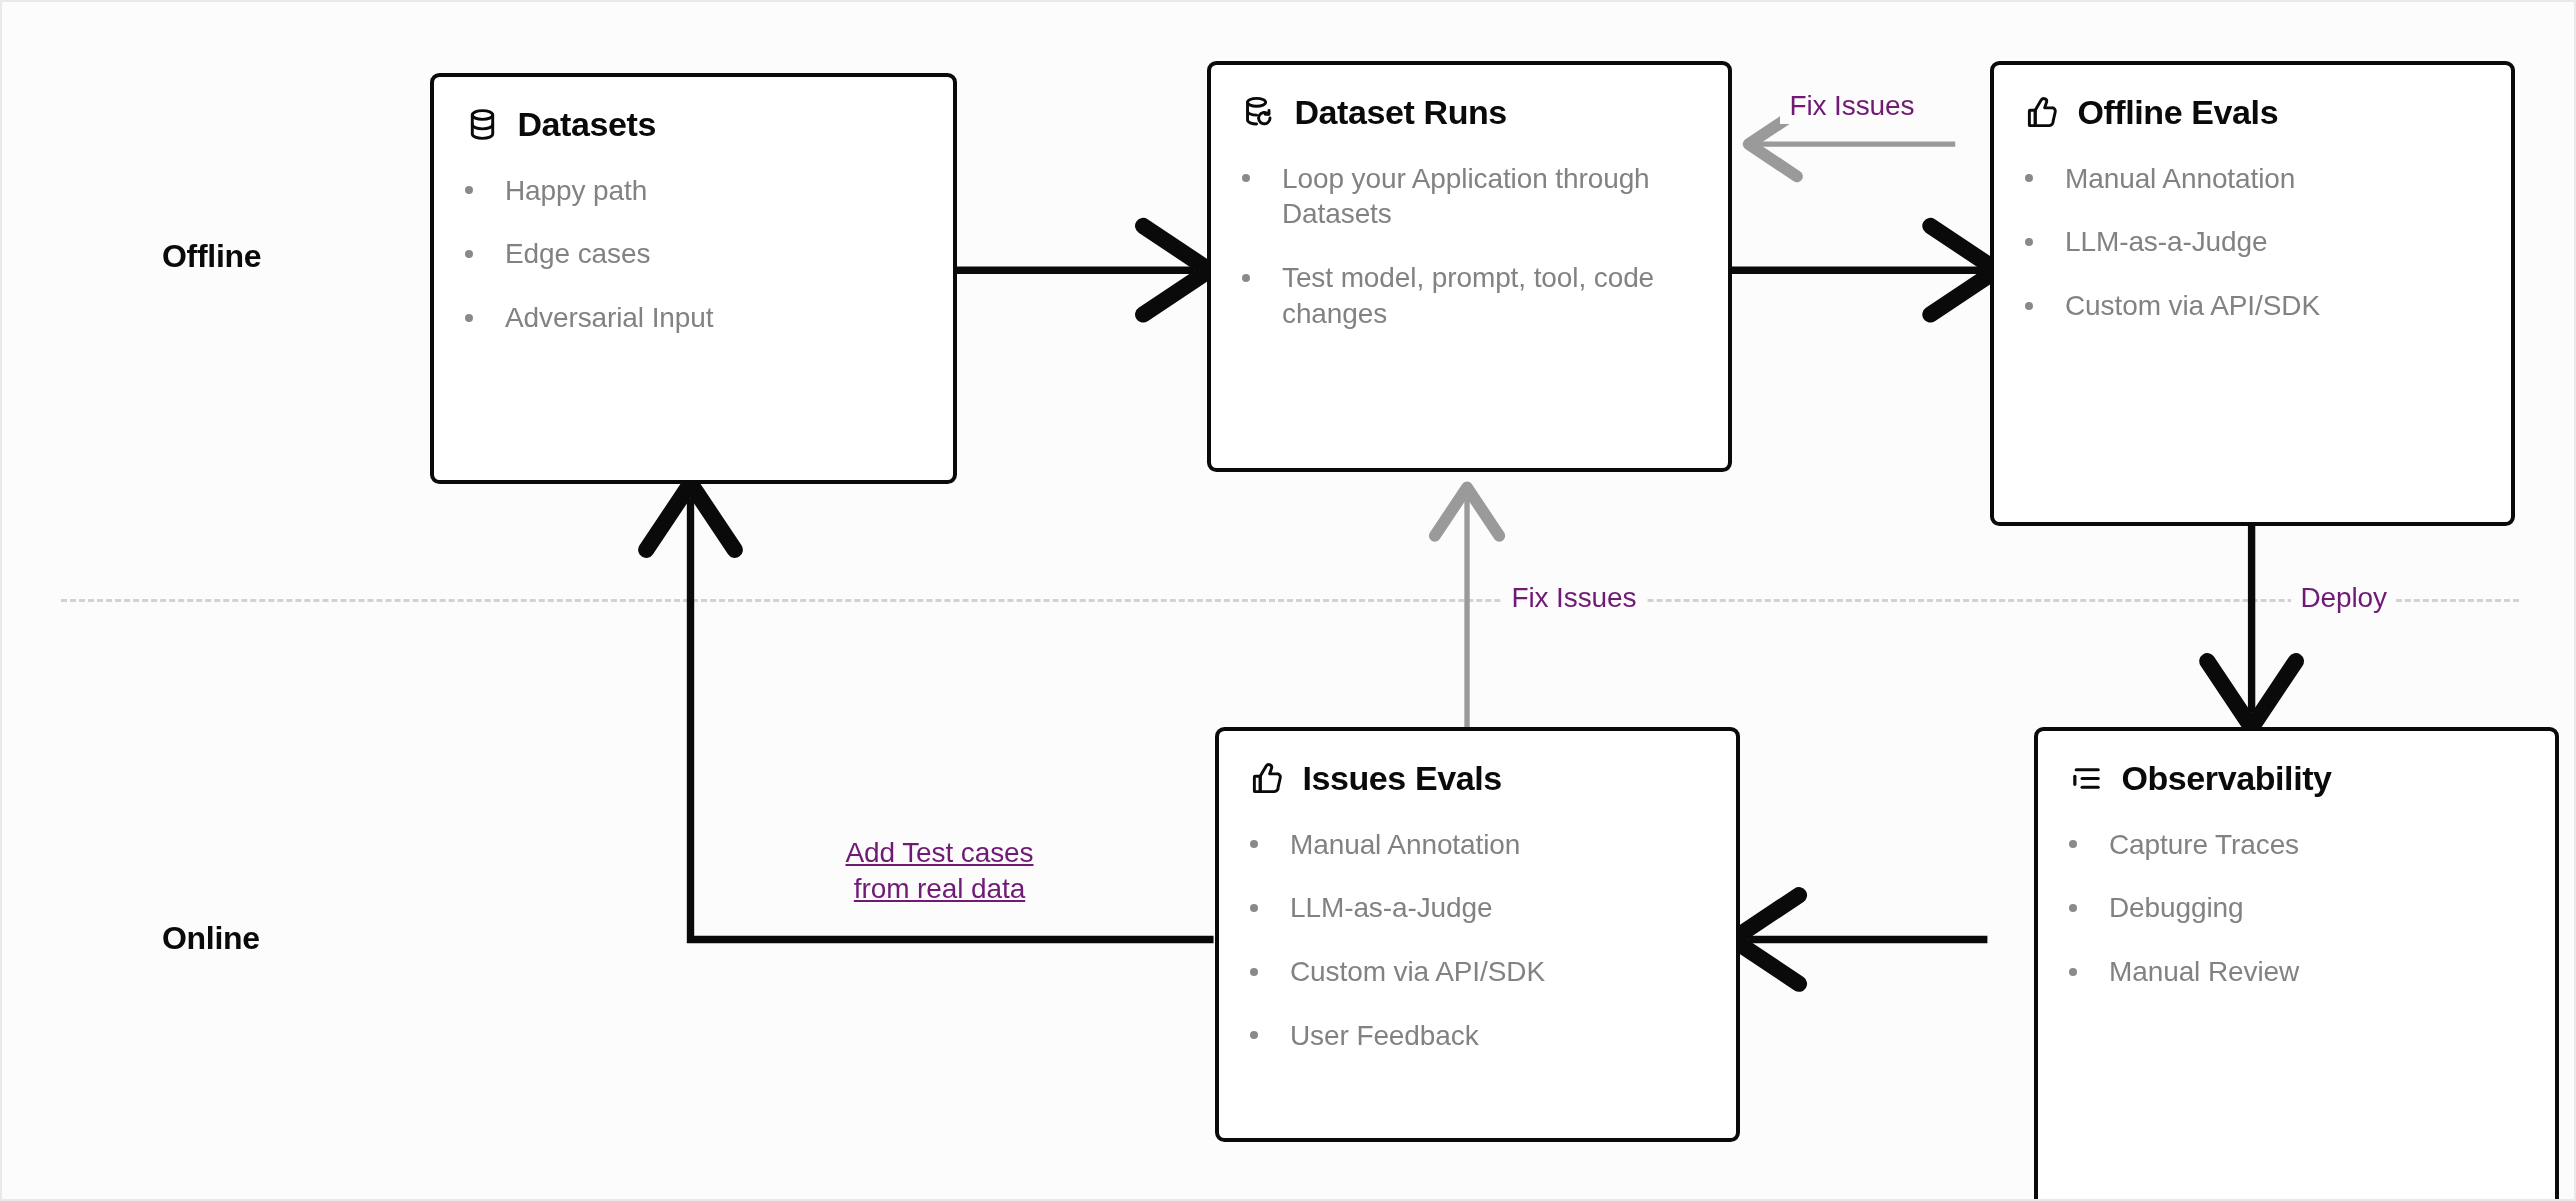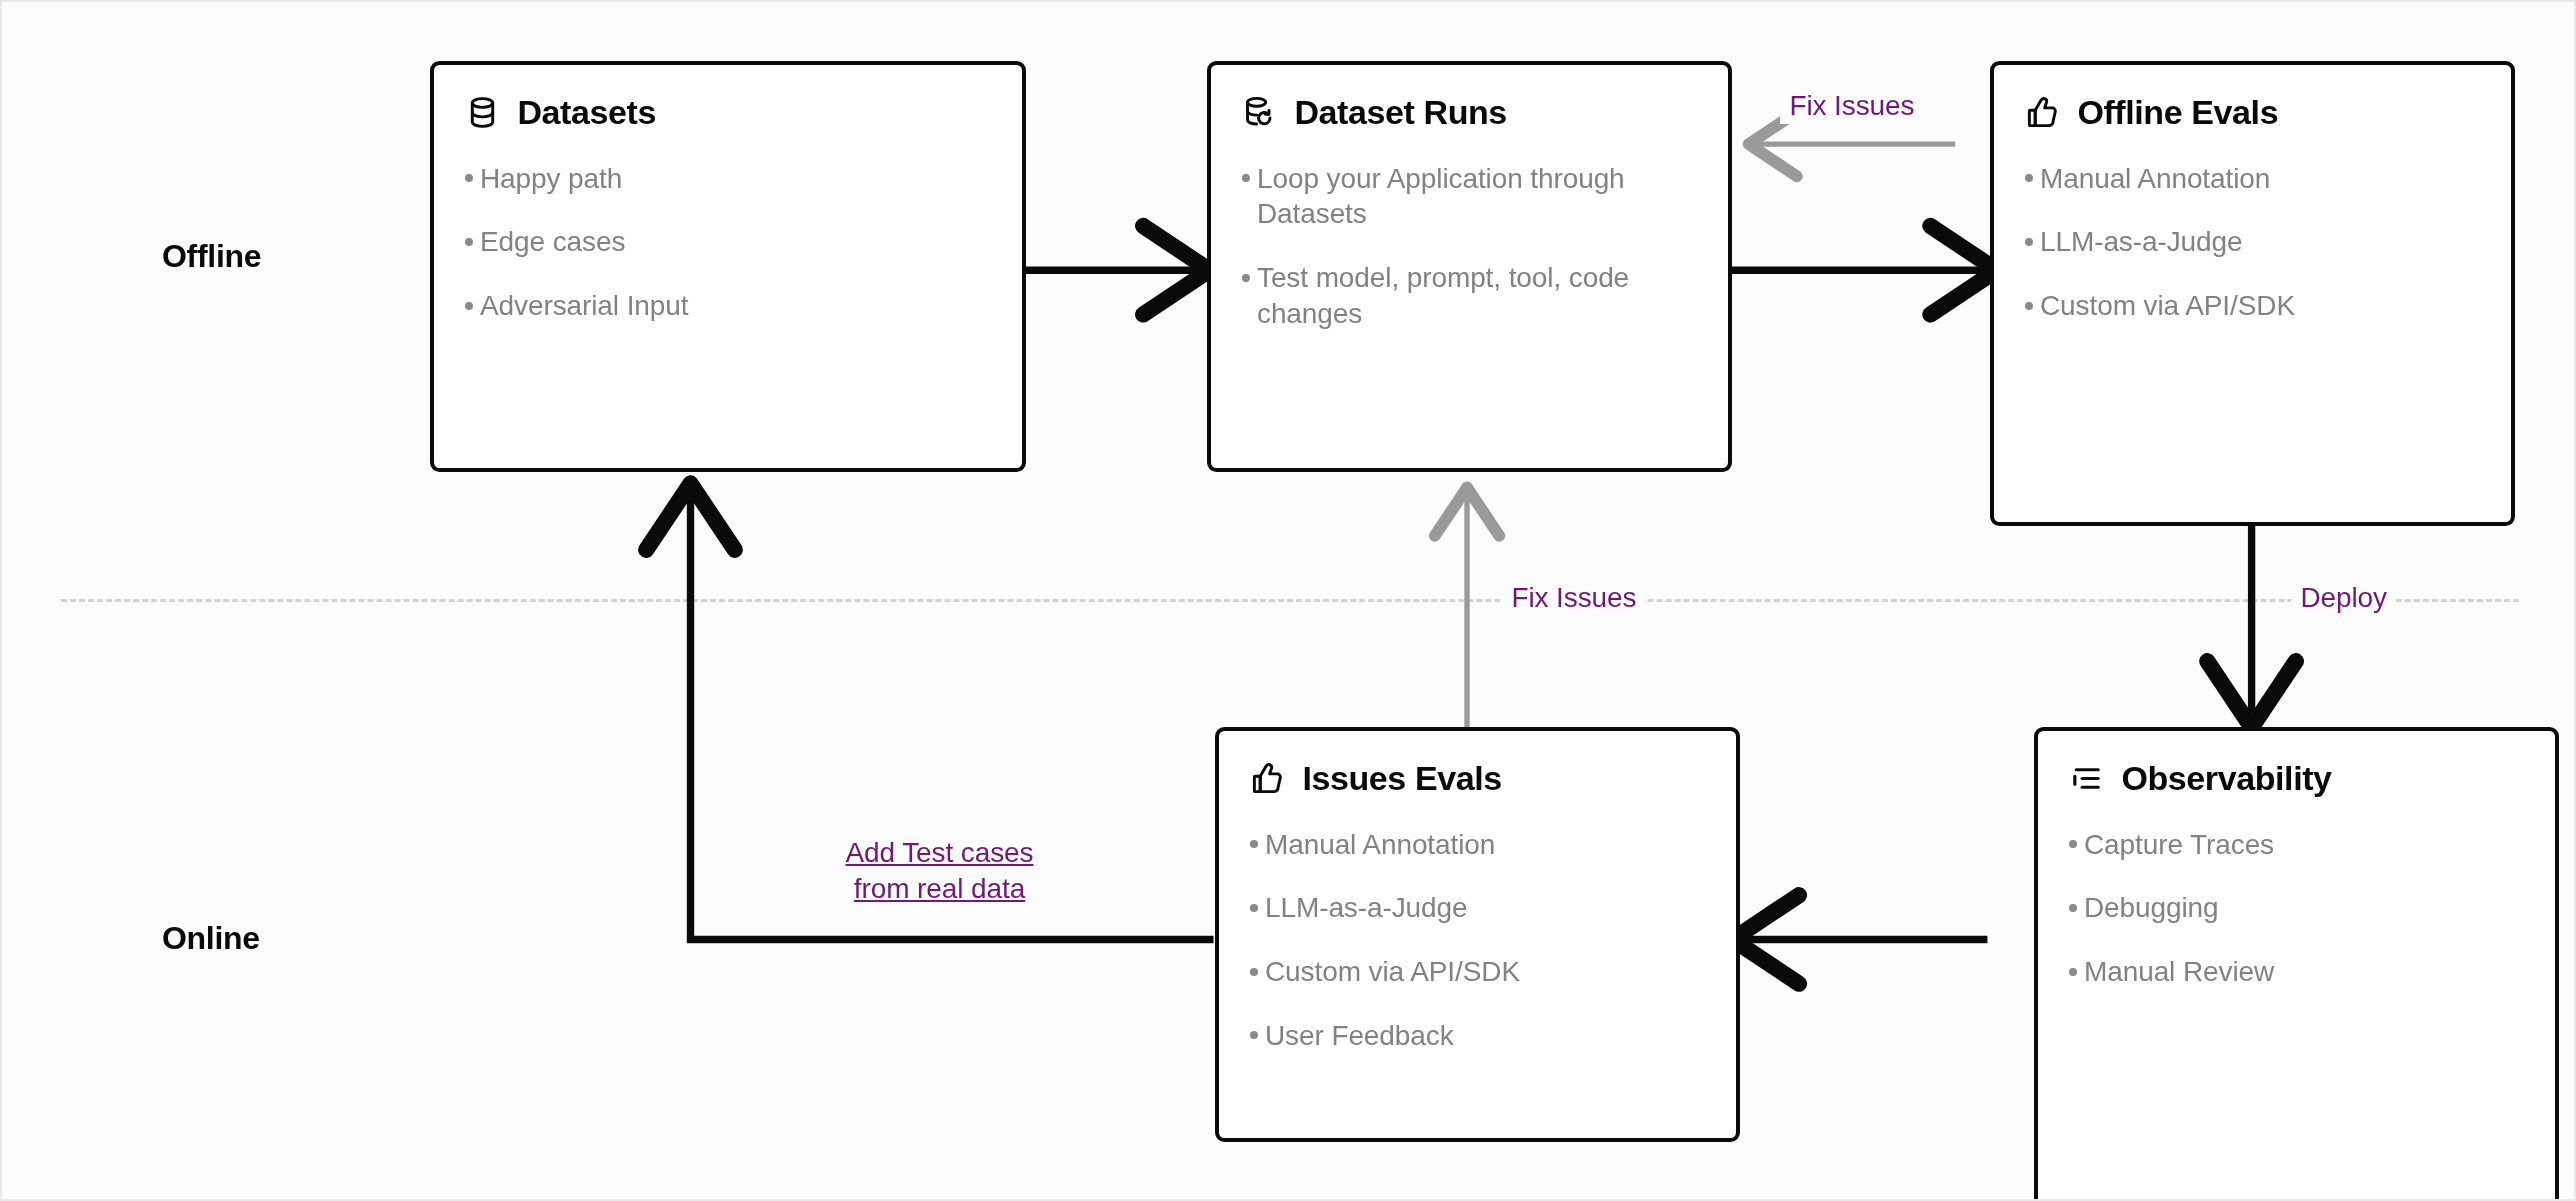--- a/index.html
+++ b/index.html
@@ -46,21 +46,21 @@
     color: #0a0a0a;
     letter-spacing: -0.4px;
     line-height: 1;
     white-space: nowrap;
   }
   .bullets { list-style: none; }
   .bullet {
     position: relative;
     display: flex;
     align-items: flex-start;
-    gap: 7px;
+    gap: 32px;
     margin-bottom: 28px;
   }
   .bullet:last-child { margin-bottom: 0; }
   .bullet-dot {
     flex: 0 0 8px;
     width: 8px;
     height: 8px;
     border-radius: 50%;
     background: #8a8a8a;
     margin-top: 13.4px;
@@ -164,21 +164,21 @@
       <line x1="2184" y1="1084" x2="2184" y2="740" stroke="#9a9a9a" stroke-width="8" marker-end="url(#ah-gray)"></line>
     </g>
   </svg>
 
   <div class="edge-caption" style="left:1778px; top:86px;">Fix Issues</div>
   <div class="edge-caption" style="left:2289px; top:578px;">Deploy</div>
   <div class="edge-caption" style="left:1500px; top:578px;">Fix Issues</div>
   <div class="edge-caption center" style="left:810px; top:833px; width:255px;">Add Test cases
 from real data</div>
 
-  <div class="node" style="left:428px; top:59px; width:596px; height:411px;">
+  <div class="node" style="left:428px; top:71px; width:527px; height:411px;">
     <div class="node-head">
       <svg class="node-icon" viewBox="0 0 24 24" fill="none" stroke="#0a0a0a" stroke-width="2" stroke-linecap="round" stroke-linejoin="round">
         <ellipse cx="12" cy="5.5" rx="7" ry="3"></ellipse>
         <path d="M5 5.5v13c0 1.66 3.13 3 7 3s7-1.34 7-3v-13"></path>
         <path d="M5 12c0 1.66 3.13 3 7 3s7-1.34 7-3"></path>
       </svg>
       <div class="node-title">Datasets</div>
     </div>
     <ul class="bullets">
       <li class="bullet">

